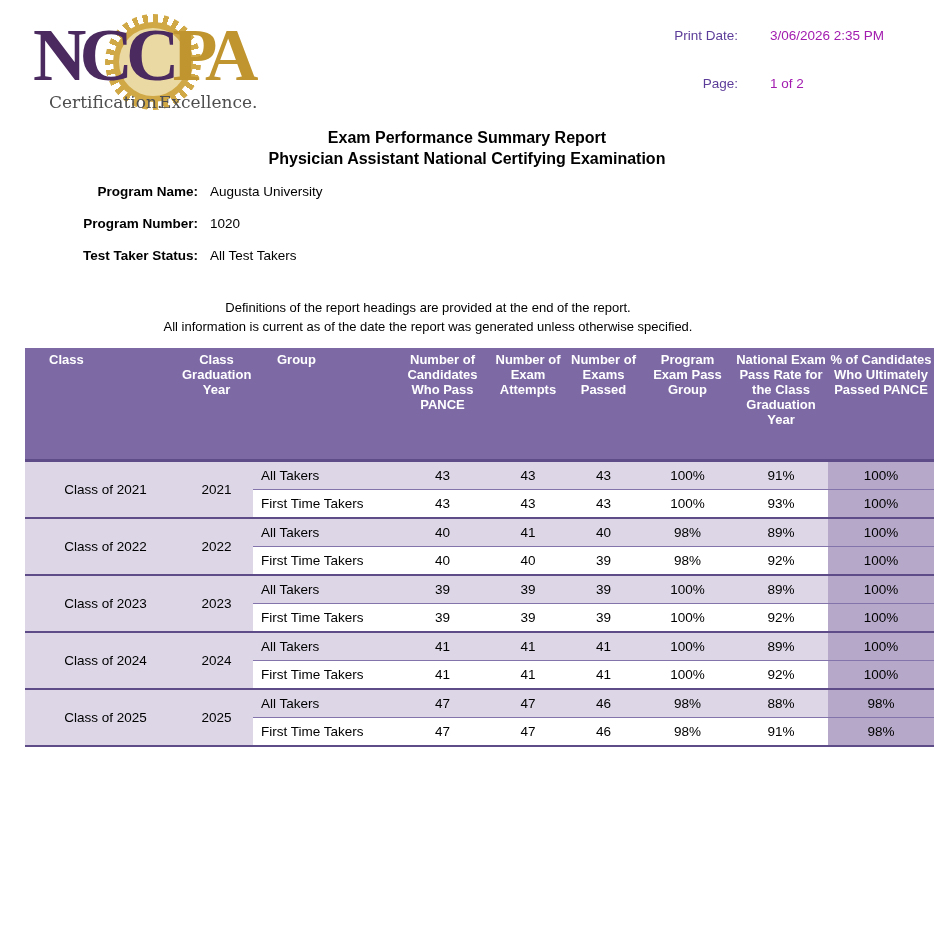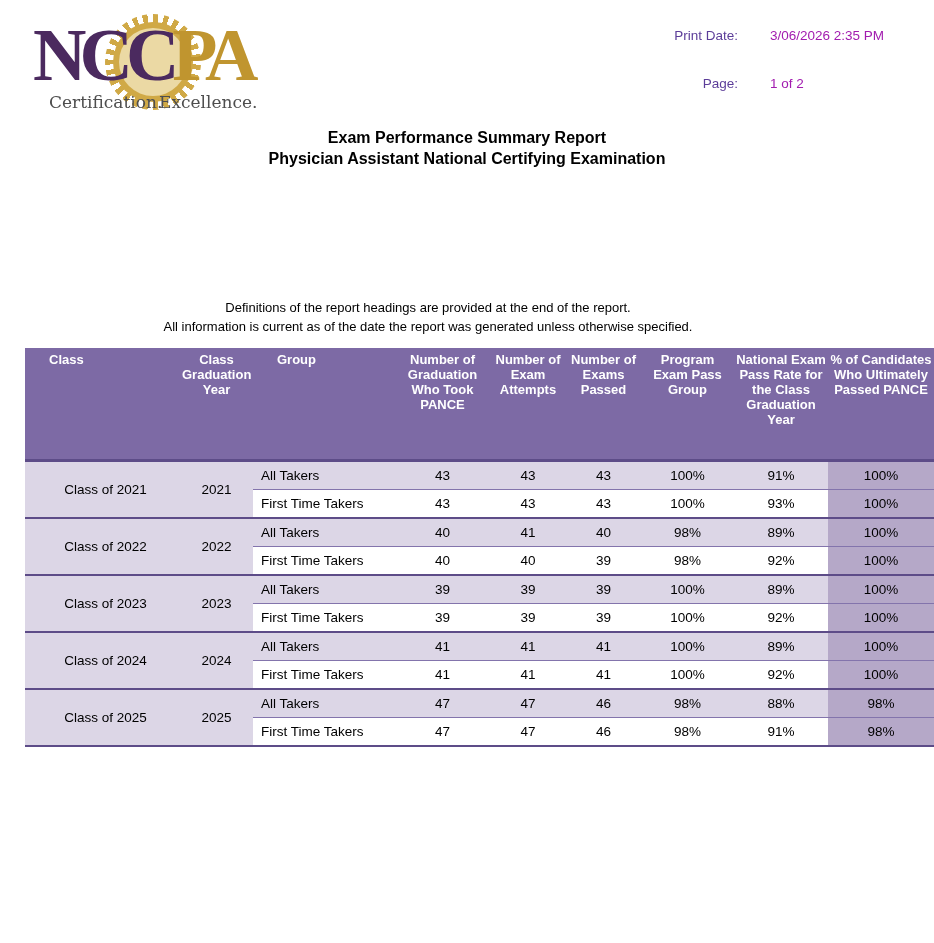--- a/index.html
+++ b/index.html
@@ -120,20 +120,28 @@
     <span class="pval">3/06/2026 2:35 PM</span>
     <span class="plabel">Page:</span>
     <span class="pval">1 of 2</span>
   </div>
 
   <div class="title">
     <div>Exam Performance Summary Report</div>
     <div>Physician Assistant National Certifying Examination</div>
   </div>
 
+  <div class="program">
+    <span class="lbl">Program Name:</span>
+    <span class="val">Augusta University</span>
+    <span class="lbl">Program Number:</span>
+    <span class="val">1020</span>
+    <span class="lbl">Test Taker Status:</span>
+    <span class="val">All Test Takers</span>
+  </div>
 
   <div class="notes">
     <div>Definitions of the report headings are provided at the end of the report.</div>
     <div>All information is current as of the date the report was generated unless otherwise specified.</div>
   </div>
 
   <table class="results">
     <colgroup>
       <col style="width:155px">
         <col style="width:73px">
@@ -143,21 +151,21 @@
         <col style="width:75px">
       <col style="width:93px">
         <col style="width:94px">
         <col style="width:106px">
     </colgroup>
     <thead>
       <tr>
         <th class="h-left">Class</th>
         <th>Class Graduation Year</th>
         <th class="h-left">Group</th>
-        <th>Number of Graduation Who Took PANCE</th>
+        <th>Number of Candidates Who Pass PANCE</th>
         <th>Number of Exam Attempts</th>
         <th>Number of Exams Passed</th>
         <th>Program Exam Pass Group</th>
         <th>National Exam Pass Rate for the Class Graduation Year</th>
         <th>% of Candidates Who Ultimately Passed PANCE</th>
       </tr>
     </thead>
     <tbody>
         <tr class="row-all">
           <td rowspan="2" class="c-class">Class of 2021</td>

